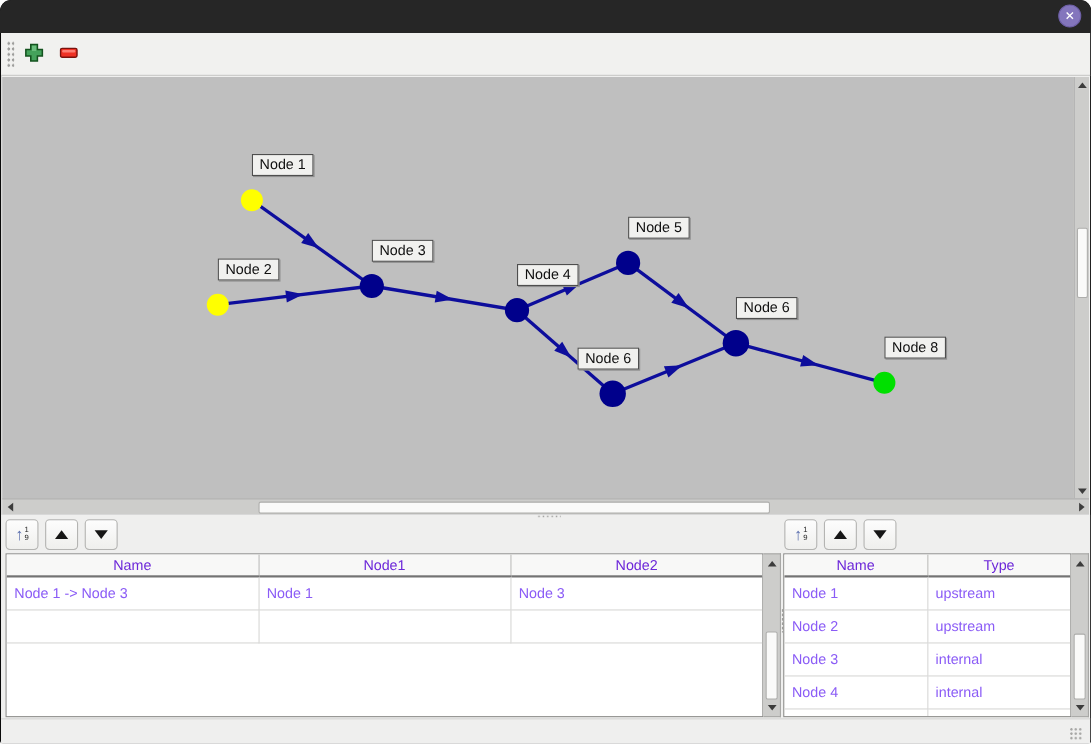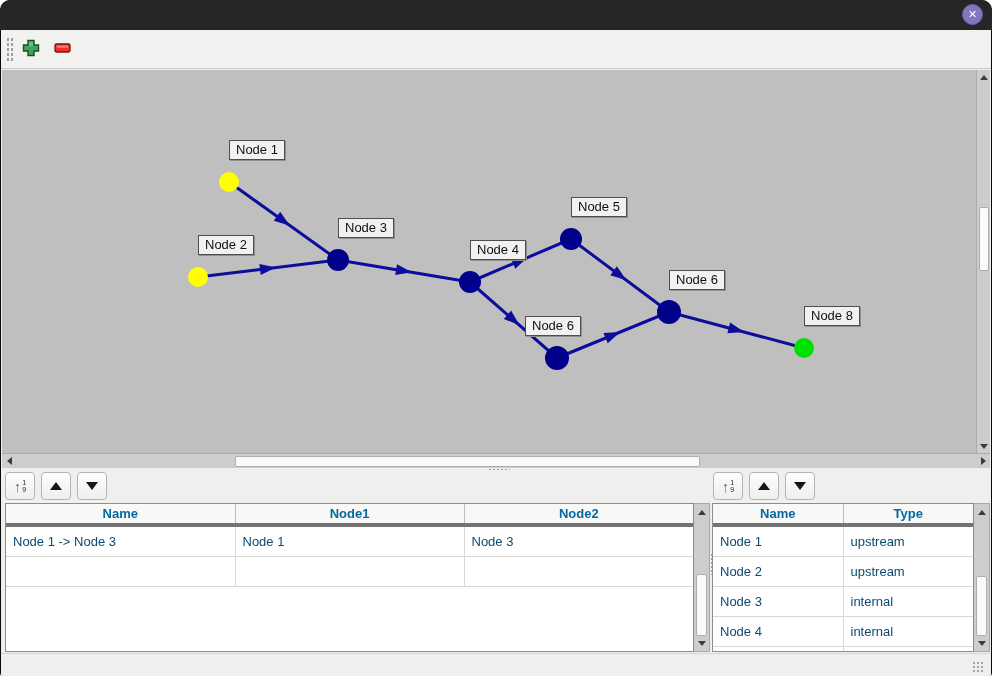--- a/index.html
+++ b/index.html
@@ -51,25 +51,25 @@
   .pbtn .tri.down{border-width:8px 6px 0 6px;border-color:#161616 transparent transparent transparent;}
   .sorticon{display:flex;align-items:center;}
   .sorticon .arrow{color:#5b6fae;font-size:15px;font-weight:bold;line-height:1;}
   .sorticon .digits{display:flex;flex-direction:column;font-size:7px;line-height:7px;color:#222;margin-left:1px;}
   
   .tablewrap{position:absolute;top:35px;height:149px;display:flex;}
   .tablewrap.links{left:4px;width:705px;}
   .tablewrap.nodes{left:711px;width:278px;}
   .tbl{flex:1;overflow:hidden;background:#ffffff;border:1px solid #8d8d8b;box-sizing:border-box;}
   table{border-collapse:collapse;table-layout:fixed;width:100%;}
-  thead th{height:19px;background:#f8f8f7;border-bottom:4px solid #737373;border-right:1px solid #bdbdbb;
-           font-weight:bold;font-size:13px;color:#0369a1;padding:0;}
+  thead th{height:19px;background:#f8f8f7;border-bottom:2px solid #737373;border-right:1px solid #bdbdbb;
+           font-weight:normal;font-size:13px;color:#6d28d9;padding:0;}
   thead th:last-child{border-right:none;}
   tbody td{height:29px;border-bottom:1px solid #d8d8d6;border-right:1px solid #d8d8d6;
-           font-size:13px;color:#0c4a6e;padding:0 0 0 7px;overflow:hidden;white-space:nowrap;}
+           font-size:13px;color:#8b5cf6;padding:0 0 0 7px;overflow:hidden;white-space:nowrap;}
   tbody td:last-child{border-right:none;}
   .tscroll{width:16px;position:relative;background:#cdcdcb;border:1px solid #a8a8a6;border-left:none;box-sizing:border-box;}
   .tscroll .arr{position:absolute;left:0;width:15px;height:14px;display:flex;align-items:center;justify-content:center;}
   .tscroll .arr.top{top:1px;} .tscroll .arr.bot{bottom:1px;}
   .tscroll .thumb{position:absolute;left:2px;width:11px;background:#fafaf9;border:1px solid #aeaeac;border-radius:2px;box-sizing:border-box;}
   .tablewrap.links .thumb{top:70px;height:62px;}
   .tablewrap.nodes .thumb{top:72px;height:60px;}
   .vsplit-grip{position:absolute;left:709px;top:85px;width:3px;height:22px;
                background-image:radial-gradient(#9e9e9c .8px,transparent 1px);background-size:3px 4px;}
   

